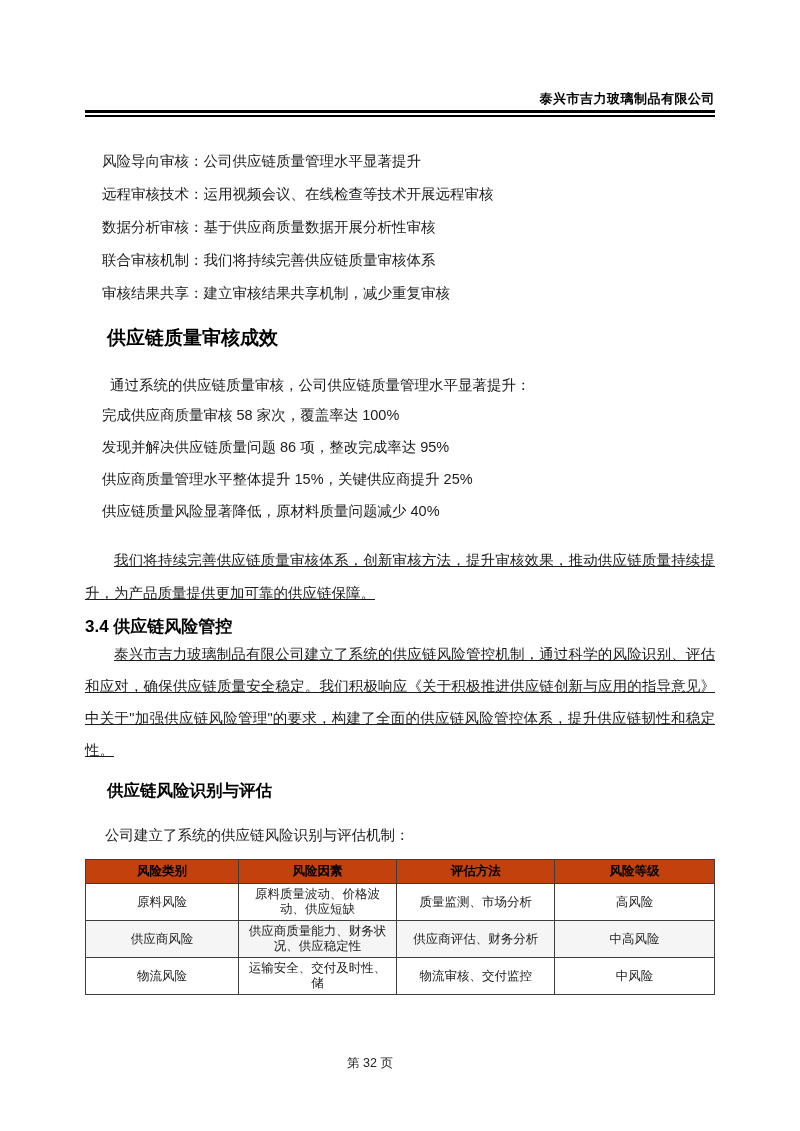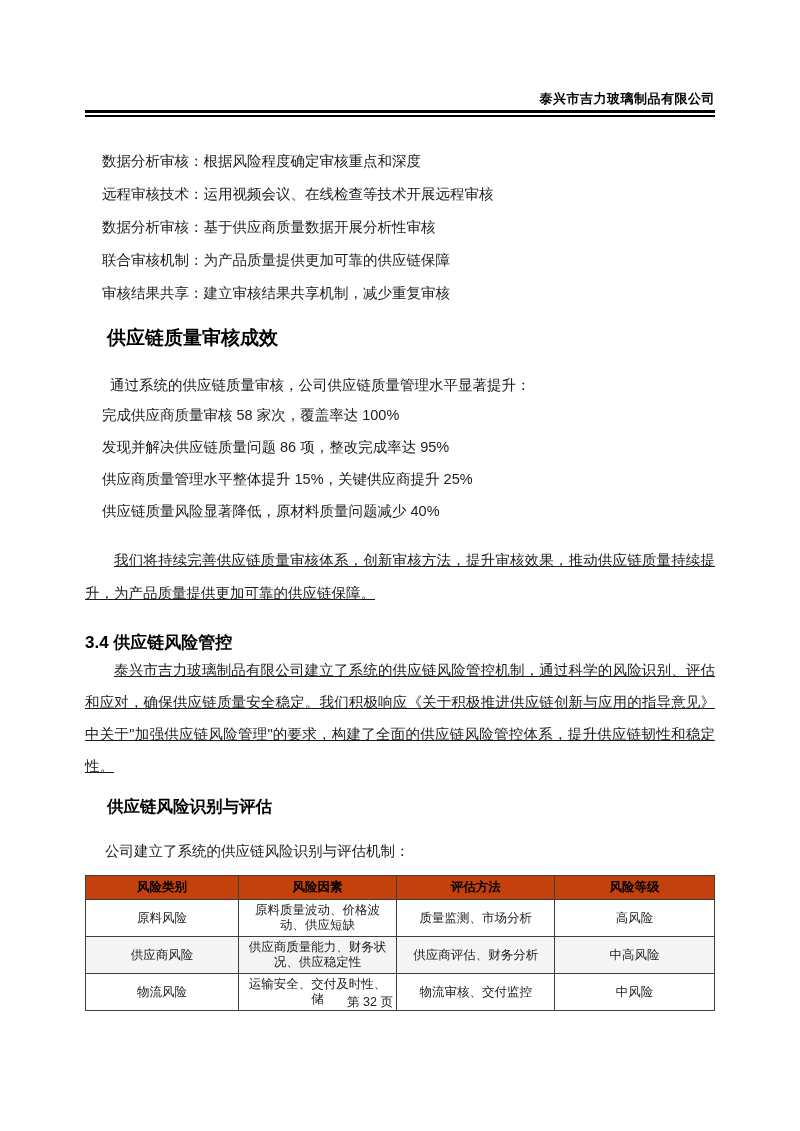--- a/index.html
+++ b/index.html
@@ -18,21 +18,21 @@
     margin:0 0 4px 0;line-height:14px;letter-spacing:.5px;
   }
   .rule{height:2px;border-top:3px solid #000;border-bottom:2px solid #000;}
   
   .content{position:absolute;left:85px;top:152px;width:630px;font-size:14.5px;}
   .method{padding-left:17px;line-height:18px;margin:0 0 15px 0;white-space:nowrap;}
   .h2{
     font-size:19px;font-weight:700;color:#000;
     padding-left:22px;line-height:20px;margin:26px 0 0 0;
   }
-  .h2.num{padding-left:0;font-size:17px;line-height:21px;margin-top:22px;}
+  .h2.num{padding-left:0;font-size:17px;line-height:21px;margin-top:6px;}
   .intro{line-height:18px;margin:28px 0 0 0;text-indent:25px;white-space:nowrap;}
   .stats{margin-top:12px;}
   .stat{padding-left:17px;line-height:18px;margin:0 0 14px 0;white-space:nowrap;}
   .para{
     line-height:33px;margin:24px 0 0 0;
     text-indent:2em;text-align:justify;text-decoration:underline;
   }
   .para.risk{line-height:32px;margin-top:1px;}
   .h3{
     font-size:16.5px;font-weight:700;color:#000;
@@ -46,40 +46,40 @@
   }
   table.risk th,table.risk td{
     border:1px solid #3d3d3d;text-align:center;vertical-align:middle;
     padding:3px 5px;line-height:15px;color:#222;
   }
   table.risk th{background:#c2410c;font-weight:700;color:#000;padding:4px 4px;}
   table.risk tbody tr:nth-child(2) td{background:#f5f5f5;}
   col.c1{width:24.3%;}col.c2{width:25.2%;}col.c3{width:25.1%;}col.c4{width:25.4%;}
   
   .footer{
-    position:absolute;left:0;right:0;top:994px;
+    position:absolute;left:0;right:0;top:1055px;
     text-align:center;font-size:12.5px;color:#222;line-height:16px;
   }
 </style>
 </head>
 <body>
 
 <div class="page">
 
   <div class="header">
     <div class="company">泰兴市吉力玻璃制品有限公司</div>
     <div class="rule"></div>
   </div>
 
   <div class="content">
 
-    <div class="method">数据分析审核：根据风险程度确定审核重点和深度</div>
+    <div class="method">风险导向审核：公司供应链质量管理水平显著提升</div>
     <div class="method">远程审核技术：运用视频会议、在线检查等技术开展远程审核</div>
     <div class="method">数据分析审核：基于供应商质量数据开展分析性审核</div>
-    <div class="method">联合审核机制：为产品质量提供更加可靠的供应链保障</div>
+    <div class="method">联合审核机制：我们将持续完善供应链质量审核体系</div>
     <div class="method">审核结果共享：建立审核结果共享机制，减少重复审核</div>
 
     <div class="h2">供应链质量审核成效</div>
 
     <div class="intro">通过系统的供应链质量审核，公司供应链质量管理水平显著提升：</div>
 
     <div class="stats">
       <div class="stat">完成供应商质量审核 58 家次，覆盖率达 100%</div>
       <div class="stat">发现并解决供应链质量问题 86 项，整改完成率达 95%</div>
       <div class="stat">供应商质量管理水平整体提升 15%，关键供应商提升 25%</div>

